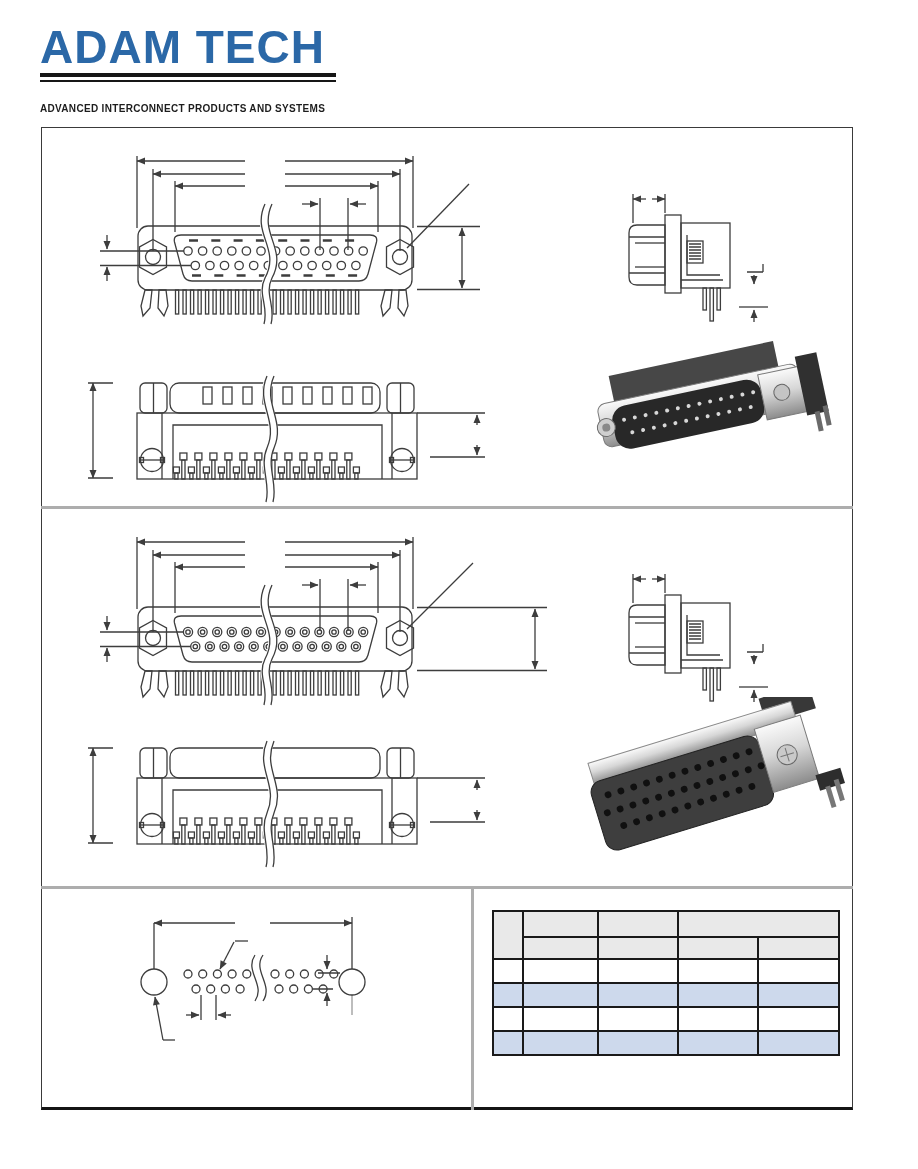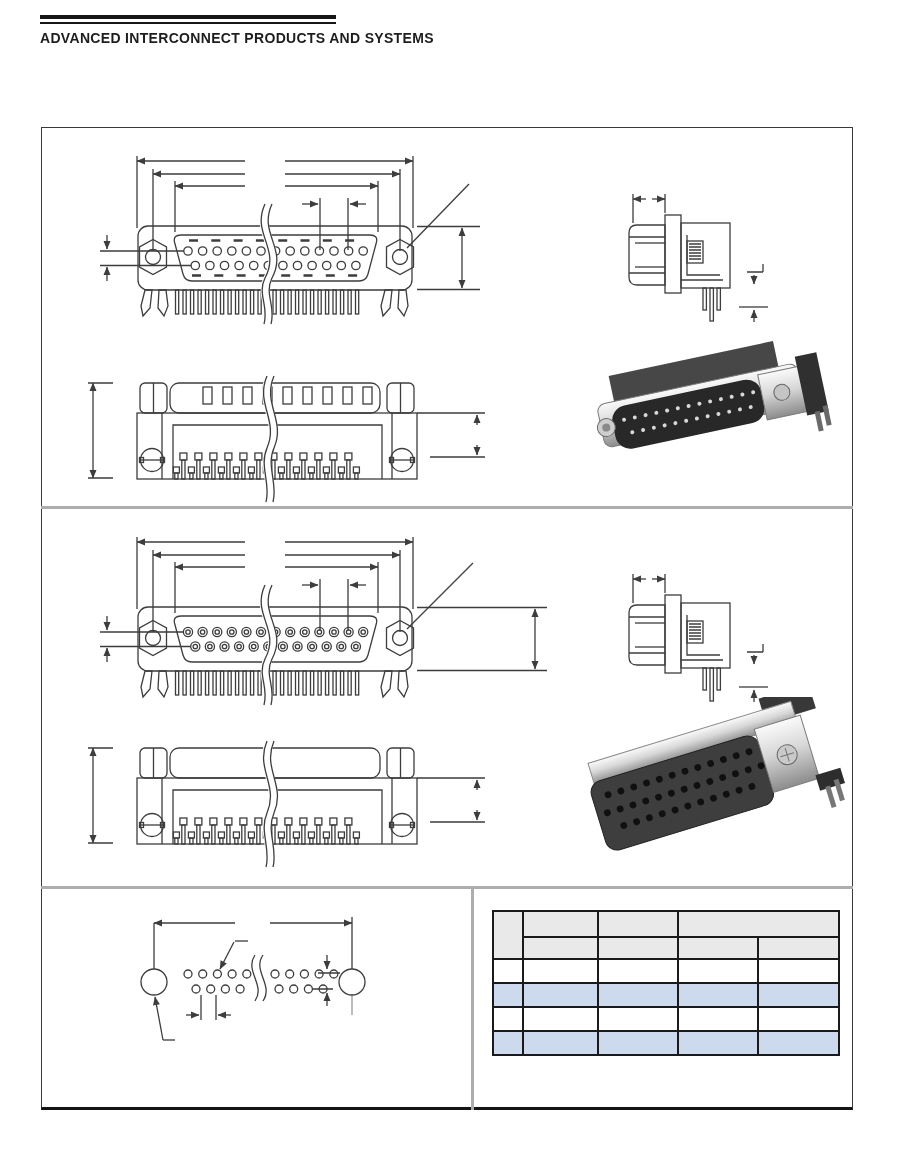--- a/index.html
+++ b/index.html
@@ -4,21 +4,21 @@
 <style>
   html,body{margin:0;padding:0;background:#fff;}
   .page{position:relative;width:918px;height:1169px;background:#ffffff;overflow:hidden;
         font-family:"Liberation Sans",sans-serif;}
   
   .logo{position:absolute;left:40px;top:12px;width:296px;}
   .logo-text{font-size:46px;font-weight:800;letter-spacing:1px;line-height:1;color:#2b68a7;
              padding-top:12px;white-space:nowrap;}
   .rule1{height:4px;background:#161616;margin-top:3px;}
   .rule2{height:2px;background:#161616;margin-top:3px;}
-  .tagline{margin-top:6px;font-size:14px;font-weight:600;letter-spacing:0.32px;color:#1d1d1d;
+  .tagline{margin-top:21px;font-size:10px;font-weight:600;letter-spacing:0.32px;color:#1d1d1d;
            white-space:nowrap;}
   
   .frame{position:absolute;left:41px;top:127px;width:812px;height:983px;box-sizing:border-box;
          border:1.5px solid #3a3a3a;border-bottom:3px solid #141414;}
   .hdiv{position:absolute;left:41px;width:812px;height:3px;background:#adadad;}
   .vdiv{position:absolute;left:471px;top:889px;width:3px;height:221px;background:#adadad;}
   
   .d{position:absolute;}
   .ln{stroke:#3d3d3d;stroke-width:1.3;fill:none;}
   
@@ -39,20 +39,21 @@
       </marker>
       <linearGradient id="gmet" x1="0" y1="0" x2="0" y2="1">
         <stop offset="0" stop-color="#fafafa"></stop>
           <stop offset="0.45" stop-color="#d7d7d7"></stop>
           <stop offset="1" stop-color="#8c8c8c"></stop>
       </linearGradient>
     </defs>
   </svg>
 
   <div class="logo">
+    <div class="logo-text">ADAM TECH</div>
     <div class="rule1"></div>
     <div class="rule2"></div>
     <div class="tagline">ADVANCED INTERCONNECT PRODUCTS AND SYSTEMS</div>
   </div>
 
   <div class="frame"></div>
   <div class="hdiv" style="top:506px"></div>
   <div class="hdiv" style="top:886px"></div>
   <div class="vdiv"></div>
 

